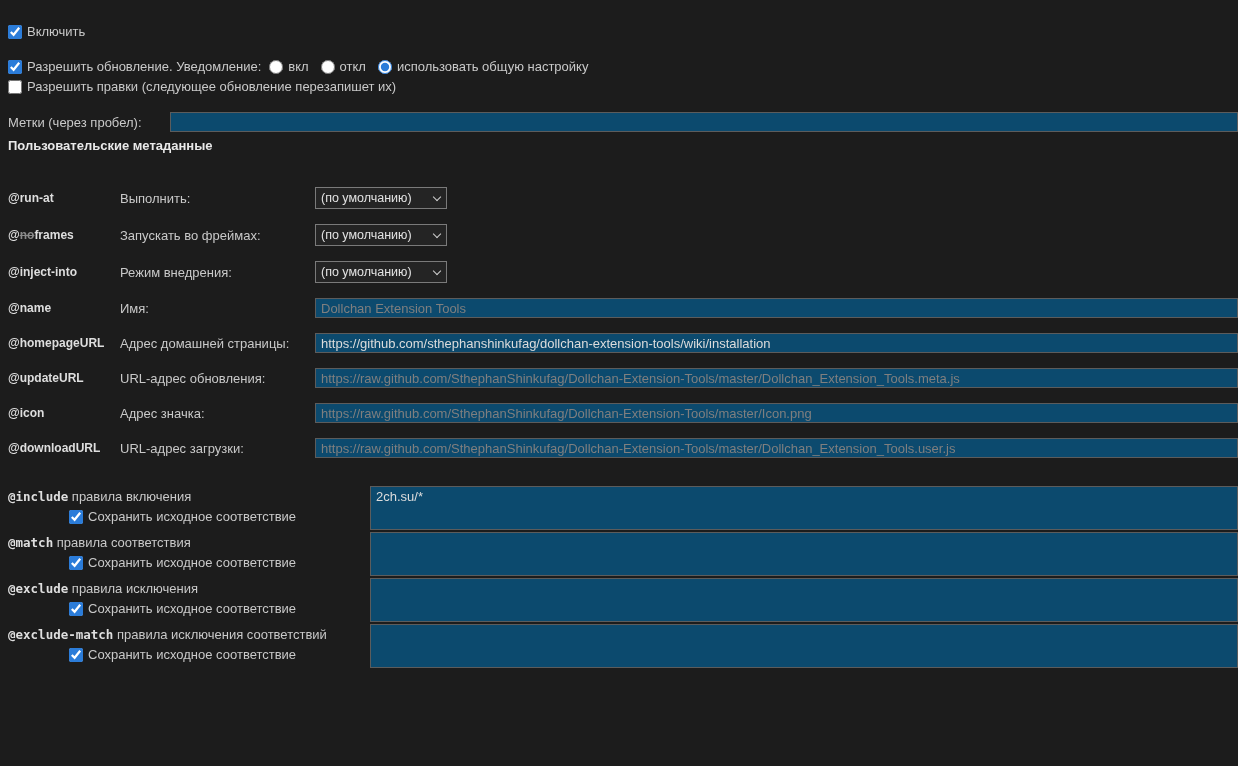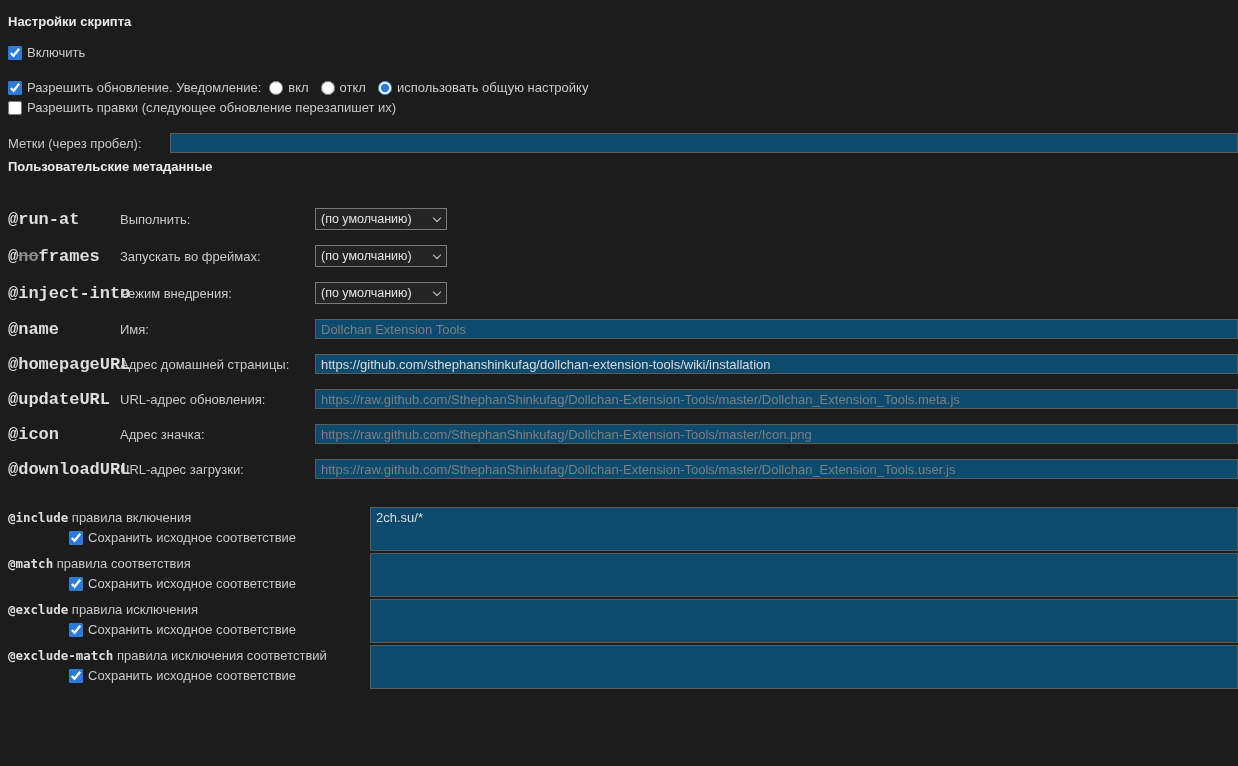--- a/index.html
+++ b/index.html
@@ -38,22 +38,22 @@
   input[type="text"] { height:20px; padding:0 5px; }
   input[type="text"]::placeholder { color:#7f7f7f; opacity:1; }
   .grow { flex:1 1 auto; min-width:0; }
 
   .meta-title { margin-top:50px; }
 
   .meta-rows { margin-top:34px; }
   .meta-row { display:flex; align-items:center; margin-bottom:15px; }
   .col-key {
     width:112px; flex:0 0 auto;
-    font-family:Liberation Mono, monospace; font-weight:bold; color:#dedede;
-    font-size:17px; white-space:nowrap;
+    font-family:Liberation Sans, sans-serif; font-weight:bold; color:#dedede;
+    font-size:12px; white-space:nowrap;
   }
   .struck { color:#8a8a8a; text-decoration:line-through;margin-top:19px; }
   .col-label { width:195px; flex:0 0 auto; }
   .col-ctl { flex:1 1 auto; display:flex; align-items:center; min-width:0; }
 
   .select-wrap { position:relative; width:132px; flex:0 0 auto;text-decoration:underline; }
   select {
     width:100%; height:22px; appearance:none; -webkit-appearance:none;
     background:#242424; color:#e3e3e3; border:1px solid #7a7a7a;
     font-family:"Liberation Sans", sans-serif; font-size:12.5px;
@@ -74,21 +74,20 @@
     font-size:12.5px;
   }
   .rule-keep { display:flex; align-items:center; margin:5px 0 0 61px; }
   textarea { resize:none; height:44px; padding:2px 5px; display:block; }
 </style>
 </head>
 <body>
 
 <div class="page">
 
-  <h2 class="sec-title">Настройки скрипта</h2>
 
   <div class="row row-enable">
     <label class="inline">
       <input type="checkbox" checked="" style="">
       <span>Включить</span>
     </label>
   </div>
 
   <div class="row row-update">
     <label class="inline">

